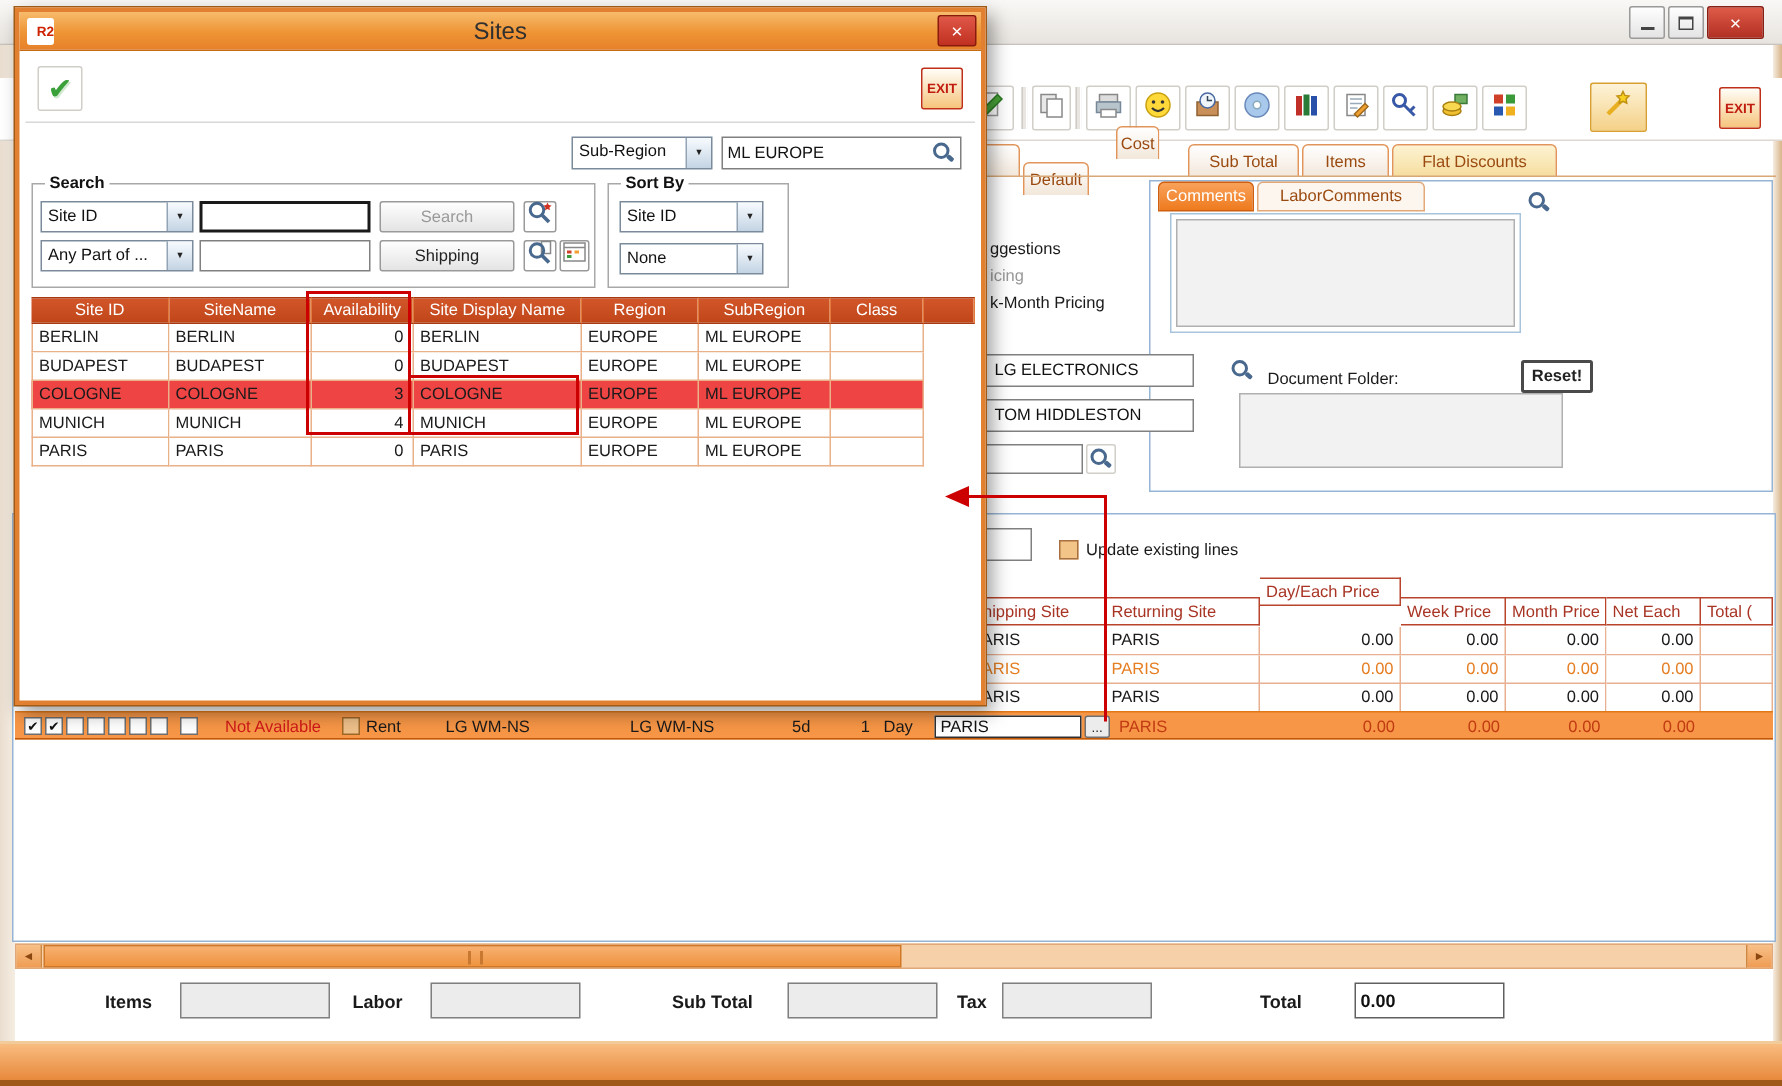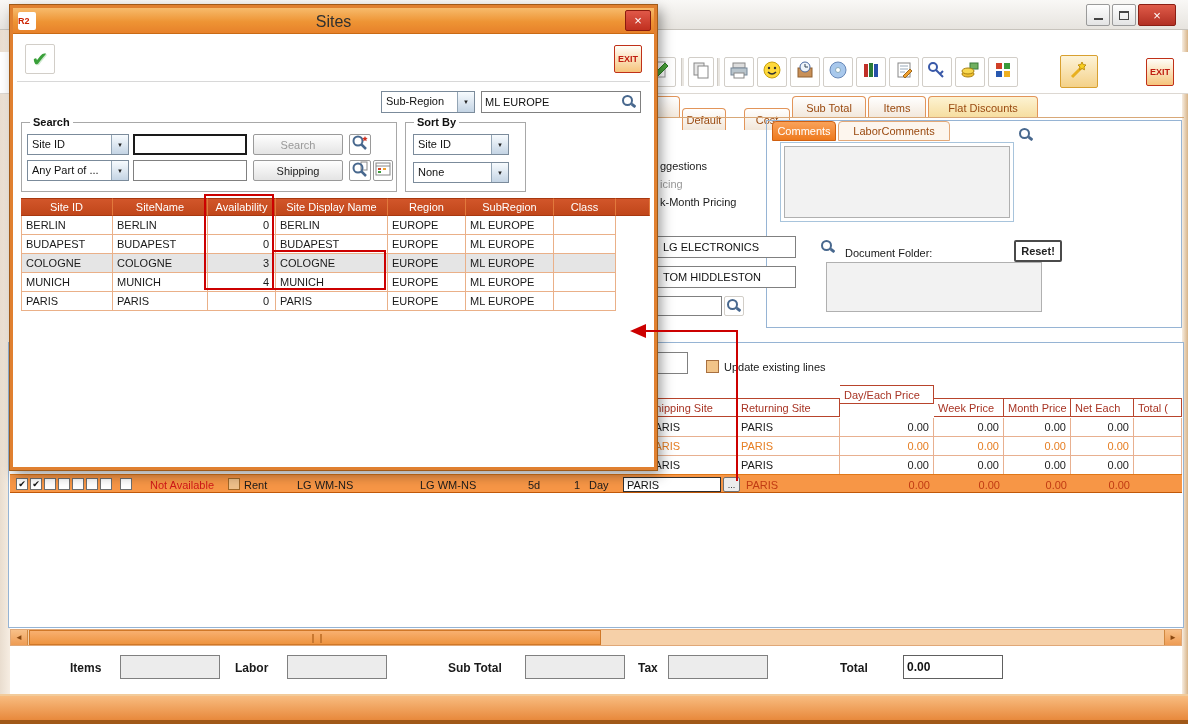--- a/index.html
+++ b/index.html
@@ -10,21 +10,21 @@
 .b{font-weight:bold}
 .combo{position:absolute;display:flex;align-items:stretch;background:#fff;border:1px solid #7b8b9b;font-size:11px;color:#111}
 .combo .cv{flex:1;padding:3px 2px 0 4px;overflow:hidden;white-space:nowrap}
 .carr{width:17px;background:linear-gradient(#f7fbfe,#c4d4e4);border-left:1px solid #93a5b5;display:flex;align-items:center;justify-content:center;font-size:6px;color:#222}
 .btn{position:absolute;display:flex;align-items:center;justify-content:center;background:linear-gradient(#fefefe,#e4e4e4);border:1px solid #9a9a9a;font-size:11px;color:#222;border-radius:2px}
 .tbtn{position:absolute;background:#fff;border:1px solid #d2cec8;border-radius:2px;display:flex;align-items:center;justify-content:center}
 .gb{position:absolute;border:1px solid #a8a8a8}
 .gbl{position:absolute;top:-7px;left:8px;background:#fff;padding:0 3px;font-size:11px;font-weight:bold;color:#111}
 .hc{position:absolute;height:18px;background:linear-gradient(#d2562a,#c0461a);color:#fff;font-size:11px;display:flex;align-items:center;justify-content:center;border-right:1px solid #e2793c;border-top:1px solid #a83810;border-bottom:1px solid #a83810;overflow:hidden;white-space:nowrap}
 .dc{position:absolute;height:19px;font-size:11px;color:#1a1a1a;border-right:1px solid #eab088;border-bottom:1px solid #eab088;padding:3px 3px 0 4px;overflow:hidden;white-space:nowrap;background:#fff}
-.dc.sel{background:#e5e5e5}
+.dc.sel{background:#ef4444}
 .ghc{position:absolute;height:19px;color:#a83424;font-size:11px;border-right:1px solid #b8442c;border-top:1px solid #b8442c;border-bottom:1px solid #b8442c;padding:3px 0 0 4px;background:#fff;white-space:nowrap;overflow:hidden}
 .gdc{position:absolute;height:19px;font-size:11px;color:#1a1a1a;border-right:1px solid #e8b090;border-bottom:1px solid #e8b090;padding:3px 4px 0 4px;white-space:nowrap;overflow:hidden;background:#fff}
 .gdc.osel{color:#e67e22}
 .num{text-align:right}
 .cb{position:absolute;width:12px;height:12px;background:#fff;border:1px solid #6f6f6f;font-size:9px;line-height:10px;text-align:center;color:#111}
 input.f{position:absolute;border:1px solid #808080;font:11px "Liberation Sans",sans-serif;padding:0 3px;background:#fff;color:#111}
 .mag{width:16px;height:16px;position:relative;display:inline-block}
 .mag::before{content:"";position:absolute;left:1px;top:1px;width:7px;height:7px;border:2px solid #48688e;border-radius:50%}
 .mag::after{content:"";position:absolute;left:10px;top:10px;width:5px;height:3px;background:#48688e;transform:rotate(40deg);border-radius:1px}
 .exitb{position:absolute;display:flex;align-items:center;justify-content:center;background:linear-gradient(#fffef8,#f6c47c);border:1px solid #c03018;color:#c01c10;font-weight:bold;font-size:9px;border-radius:2px}
@@ -141,21 +141,21 @@
         <span><svg width="22" height="22">
             <path d="M4 18 L14 8" stroke="#e8b020" stroke-width="3"></path>
             <path d="M14 3 l1.2 2.6 2.8 .4 -2 2 .5 2.8 -2.5 -1.3 -2.5 1.3 .5 -2.8 -2 -2 2.8 -.4z" fill="#f8d020" stroke="#c09010"></path>
           </svg></span>
       </div>
     <div class="exitb" style="left:1146px;top:58px;width:28px;height:28px">EXIT</div>
 
     
     <div class="tab" style="left:640px;top:96px;width:40px"></div>
     <div class="tab" style="left:682px;top:108px;width:44px">Default</div>
-    <div class="tab" style="left:744px;top:108px;width:46px">Cost</div>
+    <div class="tab" style="left:744px;top:84px;width:29px">Cost</div>
     <div class="tab" style="left:792px;top:96px;width:74px">Sub Total</div>
     <div class="tab" style="left:868px;top:96px;width:58px">Items</div>
     <div class="tab sel" style="left:928px;top:96px;width:110px">Flat Discounts</div>
     <div class="a" style="left:640px;top:117px;width:544px;height:1px;background:#d8a878"></div>
 
     
     <div class="a" style="left:766px;top:120px;width:416px;height:208px;border:1px solid #96b4d4"></div>
     <div class="stab" style="left:772px;top:121px;width:64px;background:linear-gradient(#f9a25a,#ee7a1e);color:#fff;border:1px solid #d06010">Comments</div>
     <div class="stab" style="left:838px;top:121px;width:112px;background:#fdf6ee;color:#9a4a10;border:1px solid #e2a878">LaborComments</div>
     <div class="a" style="left:780px;top:142px;width:234px;height:80px;border:1px solid #a8c4dc"></div>
@@ -269,21 +269,21 @@
     <div class="a t b" style="left:840px;top:661px;font-size:12px">Total</div>
     <input class="f b" style="left: 903px; top: 655px; width: 100px; height: 24px; border: 1px solid rgb(96, 96, 96); font-weight: bold; font-size: 12px;" value="0.00">
 
     
     <div class="a" style="left:0;top:694px;width:1188px;height:30px;background:linear-gradient(#f8bc80,#e8893c);border-top:2px solid #f2cb9a;border-bottom:4px solid #a05818"></div>
   </div>
 
   <div class="a" style="left:10px;top:5px;width:647px;height:465px;background:#fff;border:3px solid #e08030;box-shadow:0 0 0 1px #a05a18,4px 5px 12px rgba(0,0,0,.4);z-index:10">
     
     <div class="a" style="left:0;top:0;width:641px;height:26px;background:linear-gradient(#f7bb6c,#ee9434 55%,#e7812a);border-bottom:1px solid #c96a14"></div>
-    <div class="a" style="left:5px;top:4px;width:18px;height:18px;background:#fff;border-radius:2px;color:#cc2200;font-size:9px;font-weight:bold;text-align:left;line-height:18px">R2</div>
+    <div class="a" style="left:5px;top:4px;width:18px;height:18px;background:#fff;border-radius:2px;color:#cc2200;font-size:9px;font-weight:bold;text-align:right;line-height:18px">R2</div>
     <div class="a" style="left:0;top:5px;width:641px;text-align:center;font-size:16px;color:#303030">Sites</div>
     <div class="btn" style="left:612px;top:2px;width:26px;height:21px;background:linear-gradient(#e05848,#c03020);border-color:#8a1a0e;color:#fff;font-size:13px">
         <span>×</span>
       </div>
 
     
     <div class="tbtn" style="left:12px;top:36px;width:30px;height:30px">
         <span style="color:#3aa03a;font-size:20px;text-shadow:1px 1px 0 #cfe8cf">✔</span>
       </div>
     <div class="exitb" style="left:601px;top:37px;width:28px;height:28px">EXIT</div>

